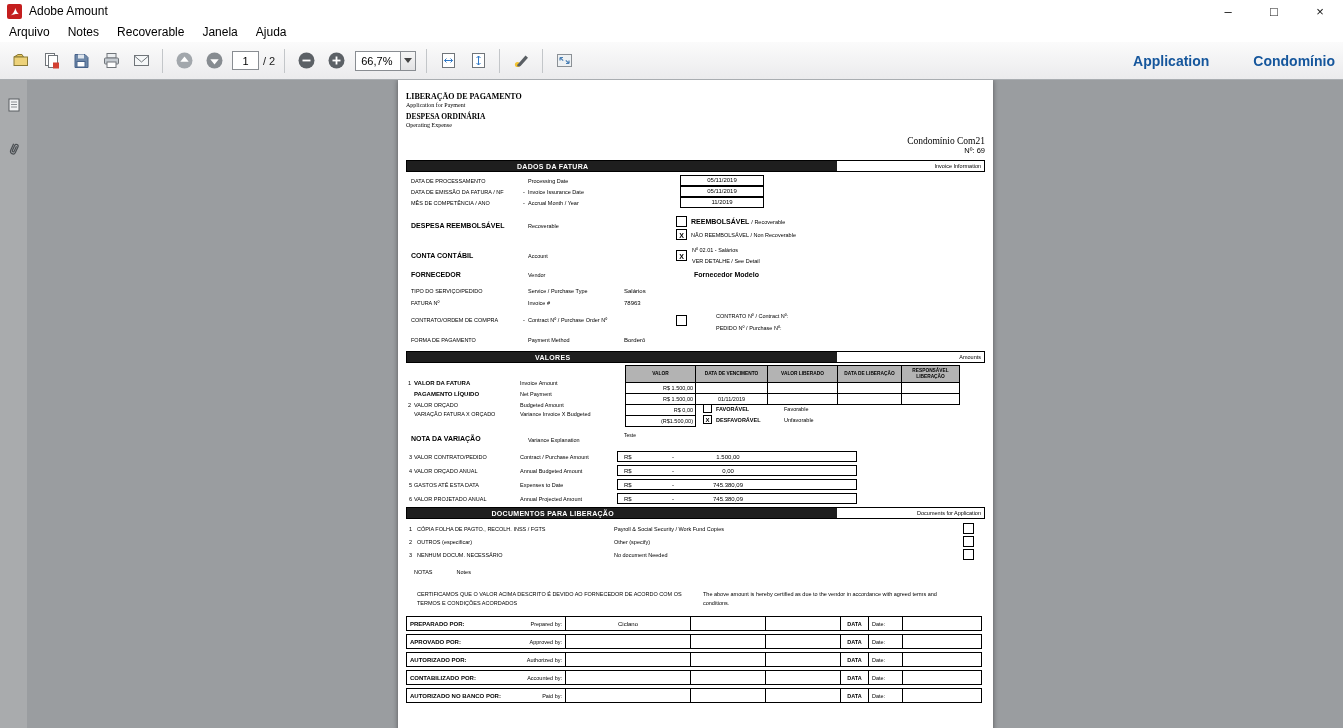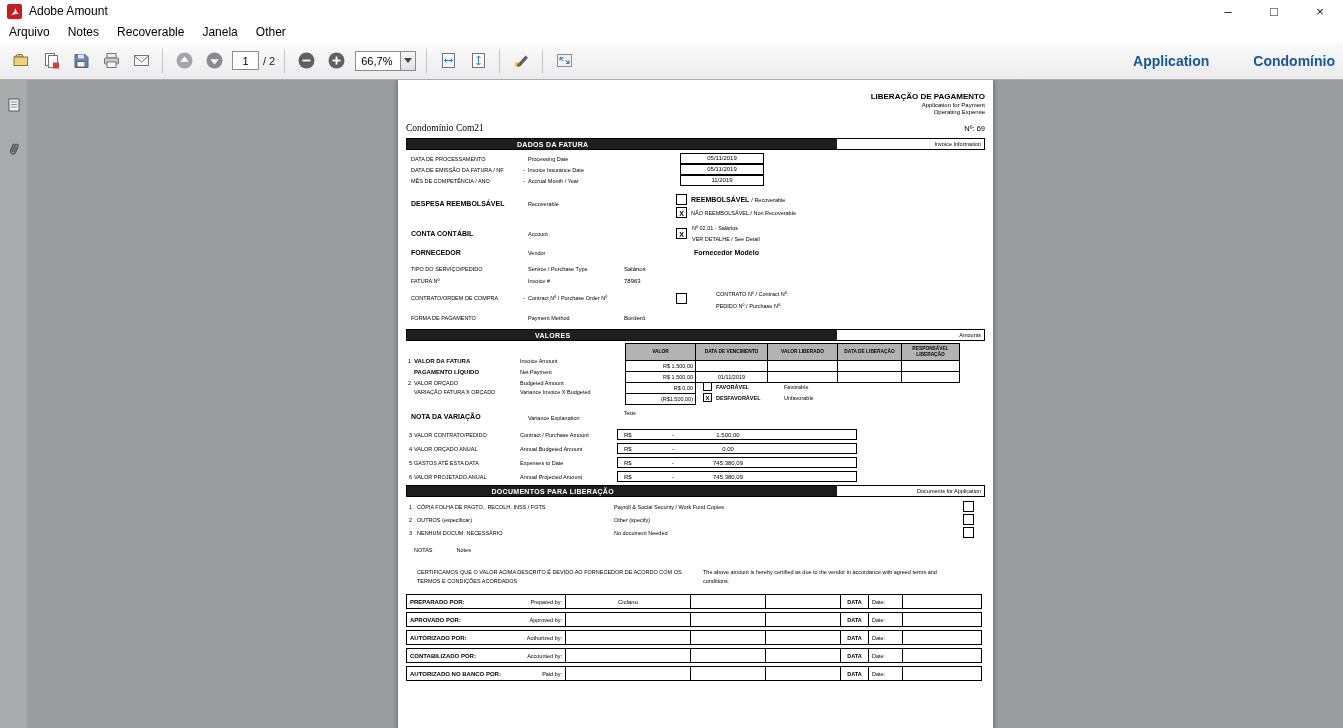--- a/index.html
+++ b/index.html
@@ -30,25 +30,25 @@
 
   
   .doc-area { position:absolute; top:80px; left:0; right:0; bottom:0; background:#9a9da0; overflow:hidden; }
   .nav-strip { position:absolute; left:0; top:0; bottom:0; width:27px; background:#a9abad; }
   .nav-btn { width:27px; height:30px; display:flex; align-items:center; justify-content:center; background:none; border:none; }
 
   .page { position:absolute; left:398px; top:0; width:595px; height:730px; background:#fff; box-shadow:0 0 5px rgba(0,0,0,.45); }
   .content { padding:12px 8px 0 8px; }
 
   
-  .h-center { text-align:right; }
+  .h-center { text-align:left;font-family:Liberation Serif, serif; }
   .t1 { font-size:8px; font-weight:bold; }
   .ts { font-size:6px; margin-top:1px; }
   .t2 { font-size:7.5px; font-weight:bold; margin-top:4px; }
-  .condo-row { display:flex; justify-content:space-between; align-items:flex-end; margin-top:8px; }
+  .condo-row { display:flex; justify-content:space-between; align-items:flex-end; margin-top:8px;flex-direction:column; }
   .condo { font-family:"Liberation Serif",serif; font-size:9.5px; }
   .numero { font-size:7.5px; }
 
   .sec-bar { display:flex; border:1px solid #000; height:12px; margin-top:5px; }
   .bar-dark { flex:0 0 74.5%; background:#1e1e1e; color:#fff; font-size:7px; font-weight:bold; display:flex; align-items:center; justify-content:center; padding-right:24%; letter-spacing:.3px; }
   .bar-light { flex:1; display:flex; align-items:center; justify-content:flex-end; font-size:5.5px; padding-right:3px; }
 
   .frow { display:flex; align-items:center; }
   .c-pt { width:114px; padding-left:5px; font-size:5.5px; white-space:nowrap; }
   .c-pt.big { font-size:7px; font-weight:bold; }
@@ -122,21 +122,21 @@
     <button class="win-btn">□</button>
     <button class="win-btn">×</button>
   </div>
 </div>
 
 <div class="menubar">
   <span class="menu-item">Arquivo</span>
   <span class="menu-item">Notes</span>
   <span class="menu-item">Recoverable</span>
   <span class="menu-item">Janela</span>
-  <span class="menu-item">Other</span>
+  <span class="menu-item">Ajuda</span>
 </div>
 
 <div class="toolbar">
   <button class="tb-btn">
     <svg width="19" height="19">
         <path d="M2 6 l4 -2.5 h4 l1.5 2.5 z" fill="#e8c963" stroke="#8a7a35"></path>
         <rect x="2" y="6" width="13.5" height="8.5" fill="#edd27a" stroke="#8a7a35"></rect>
       </svg>
   </button>
   <button class="tb-btn">
@@ -248,20 +248,21 @@
         </svg>
     </button>
   </div>
 
   <div class="page">
     <div class="content">
 
       <div class="h-center">
         <div class="t1">LIBERAÇÃO DE PAGAMENTO</div>
         <div class="ts">Application for Payment</div>
+        <div class="t2">DESPESA ORDINÁRIA</div>
         <div class="ts">Operating Expense</div>
       </div>
 
       <div class="condo-row">
         <span class="condo">Condomínio Com21</span>
         <span class="numero">Nº: 69</span>
       </div>
 
       <div class="sec-bar">
         <div class="bar-dark">DADOS DA FATURA</div>

